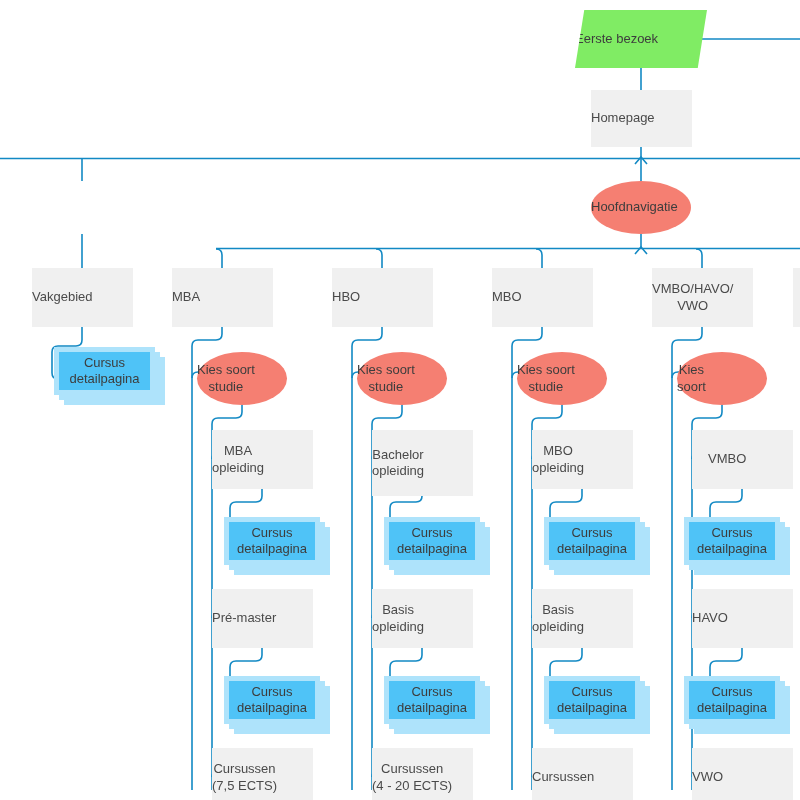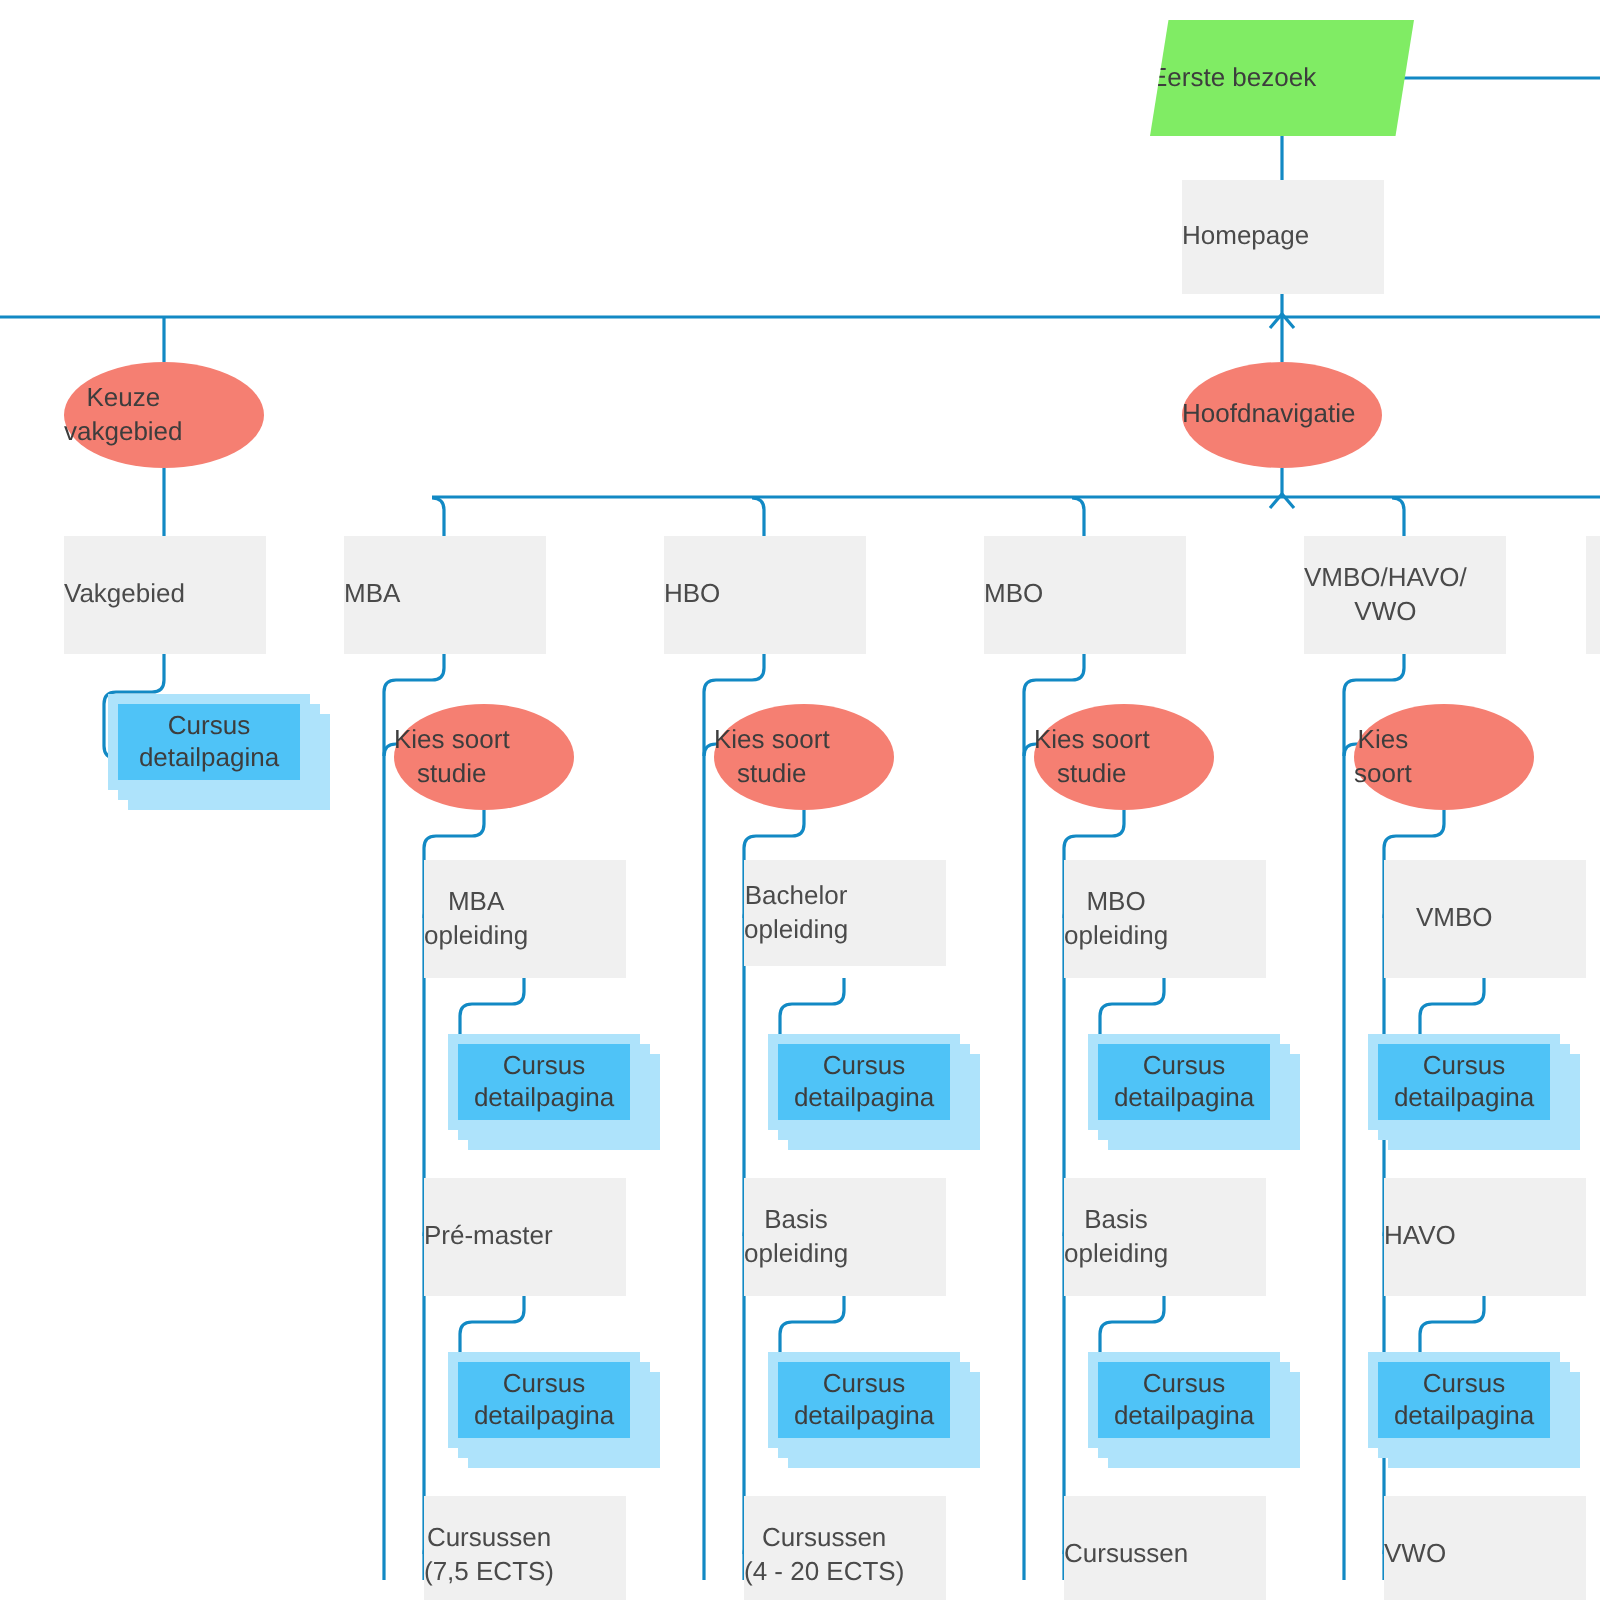--- a/index.html
+++ b/index.html
@@ -114,26 +114,20 @@
   </svg>
 
   <div class="node para" style="left:575px;top:10px;width:132px;height:58px;">
     <span>Eerste bezoek</span>
   </div>
 
   <div class="node box" style="left:591px;top:90px;width:101px;height:57px;">
     <span>Homepage</span>
   </div>
 
-  <div class="node ellipse" style="left:32px;top:181px;width:100px;height:53px;">
-    <span>
-      <span>Keuze</span><br>
-      <span>vakgebied</span>
-    </span>
-  </div>
 
   <div class="node ellipse" style="left:591px;top:181px;width:100px;height:53px;">
     <span>Hoofdnavigatie</span>
   </div>
 
   <div class="node box" style="left:32px;top:268px;width:101px;height:59px;">
     <span>Vakgebied</span>
   </div>
 
   <div class="node box" style="left:172px;top:268px;width:101px;height:59px;">
@@ -219,21 +213,21 @@
       <span><span>Cursus</span><br><span>detailpagina</span></span>
     </div>
   </div>
 
   <div class="node box" style="left:212px;top:748px;width:101px;height:59px;">
     <span>
       <span>Cursussen</span><br><span>(7,5 ECTS)</span>
     </span>
   </div>
 
-  <div class="node box" style="left:372px;top:430px;width:101px;height:53px;">
+  <div class="node box" style="left:372px;top:430px;width:101px;height:66px;">
     <span>
       <span>Bachelor</span><br><span>opleiding</span>
     </span>
   </div>
   <div class="stack" style="left:384px;top:517px;width:120px;height:58px;">
     <div class="sheet" style="left:10px;top:10px;width:96px;height:48px;"></div>
     <div class="sheet" style="left:5px;top:5px;width:96px;height:48px;"></div>
     <div class="sheet" style="left:0;top:0;width:96px;height:48px;"></div>
     <div class="label" style="left:0;top:0;width:96px;height:48px;">
       <span><span>Cursus</span><br><span>detailpagina</span></span>

